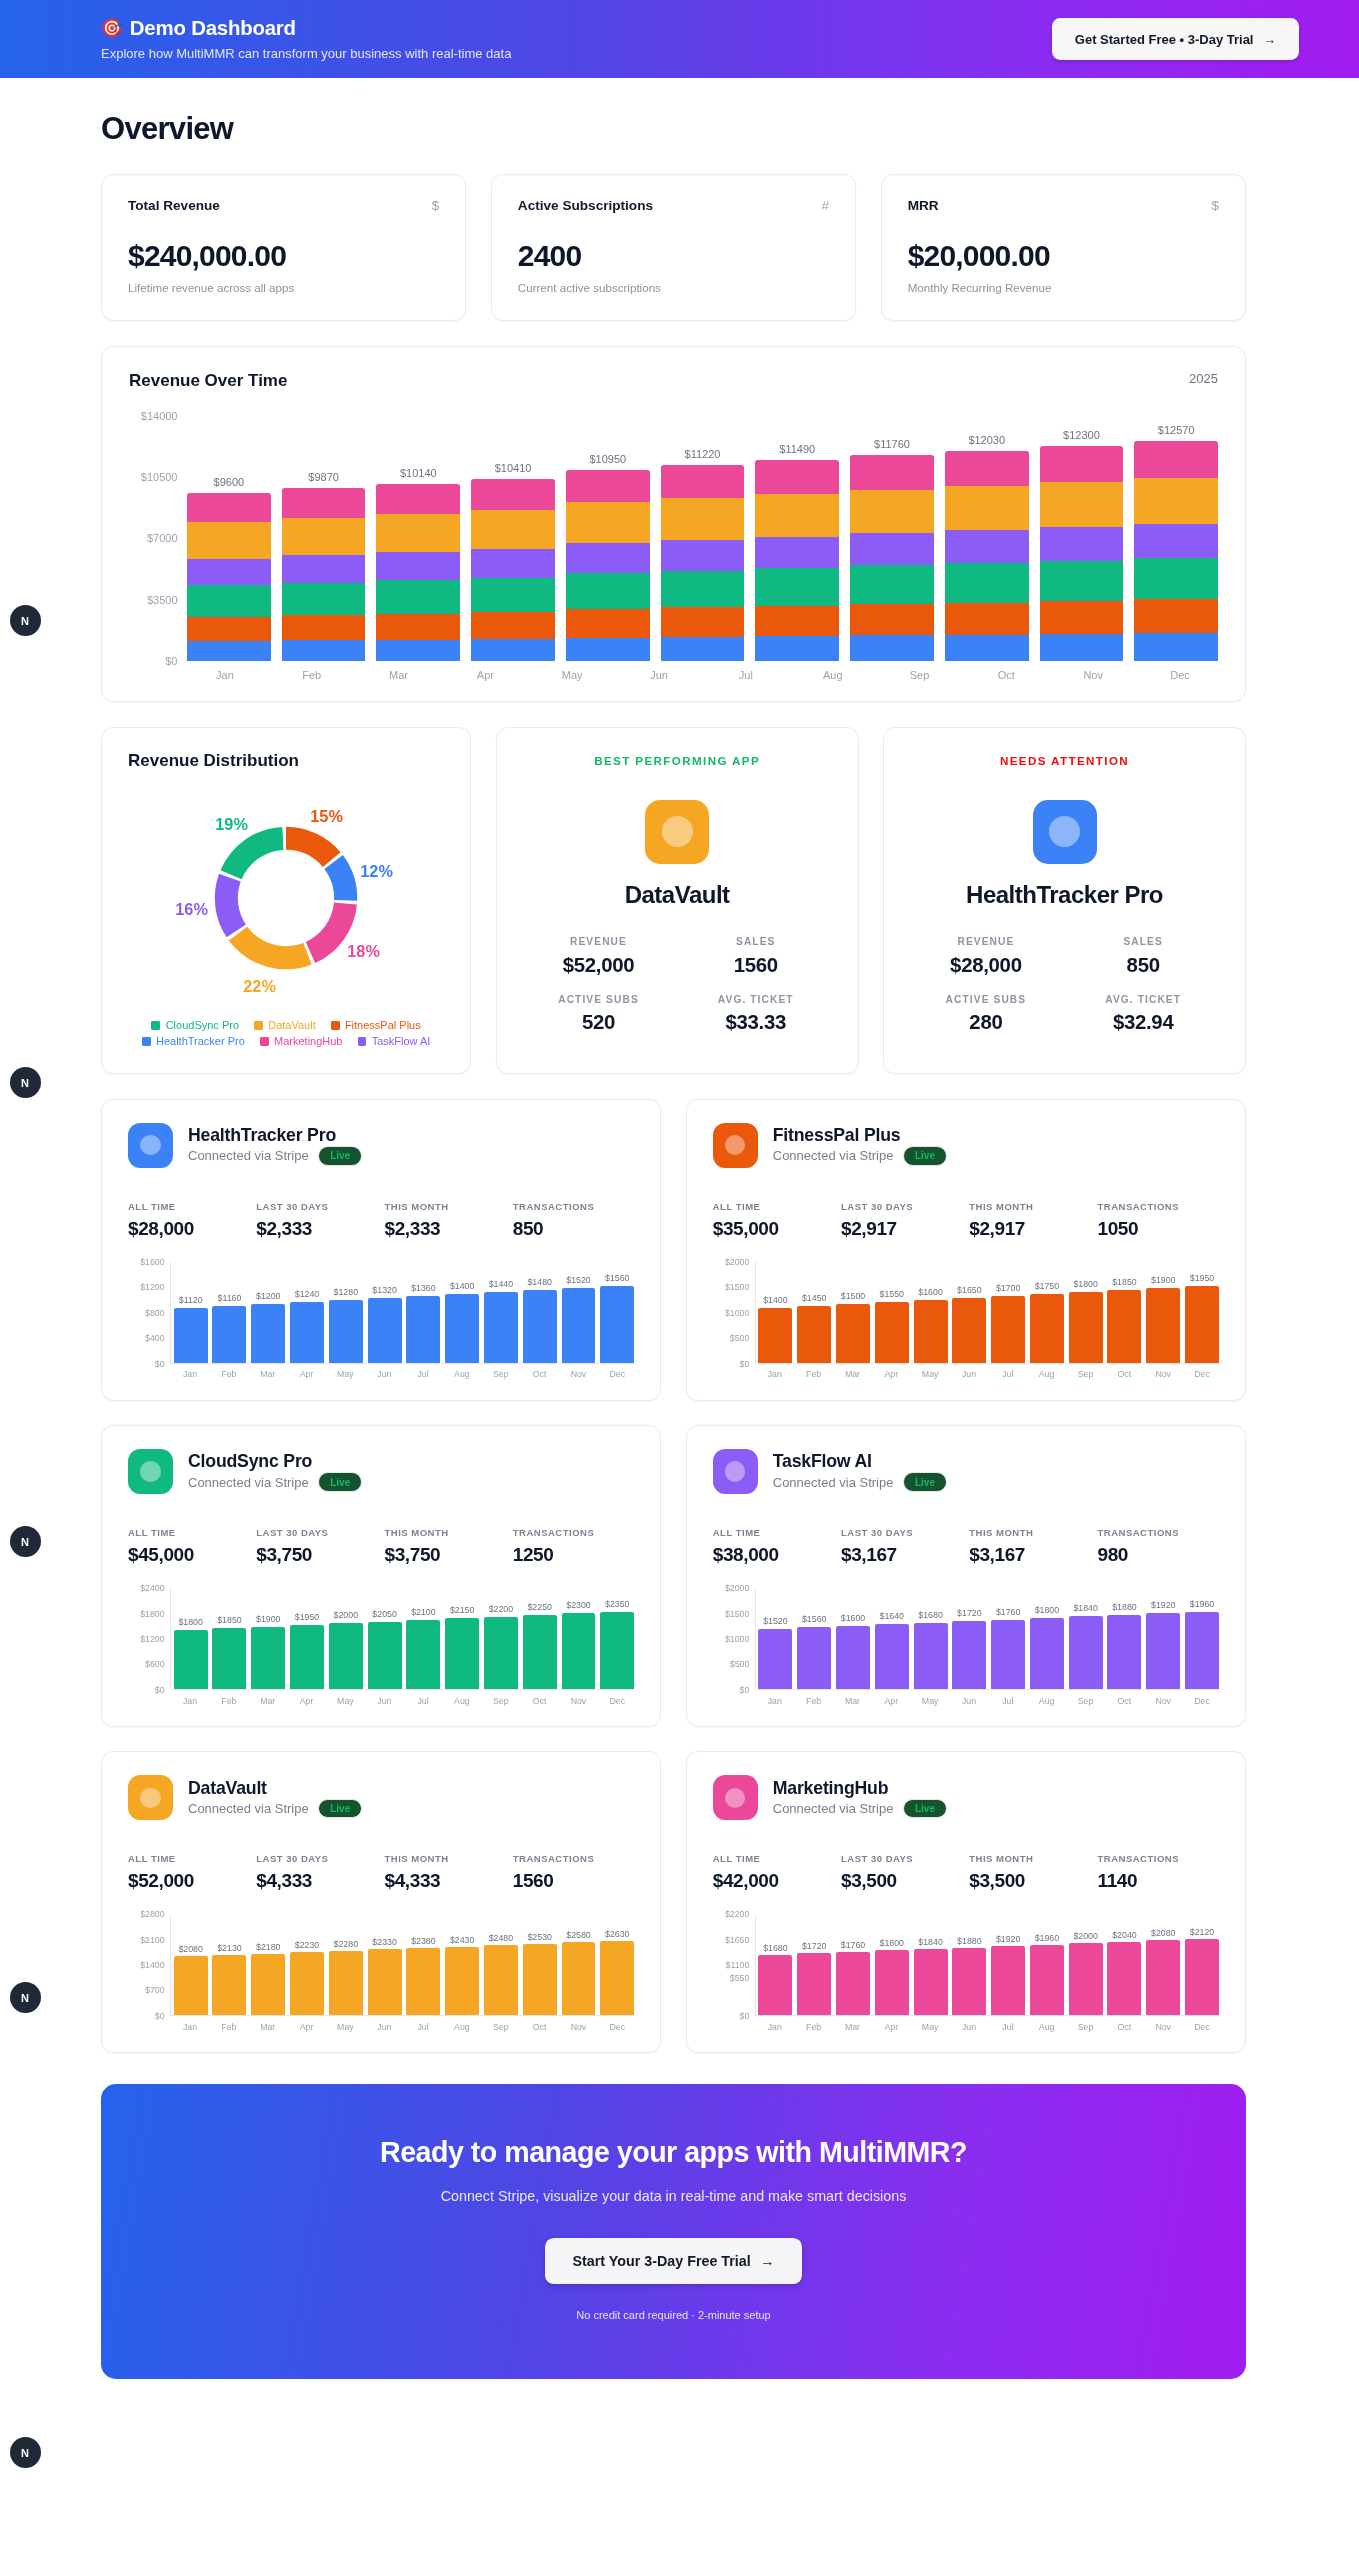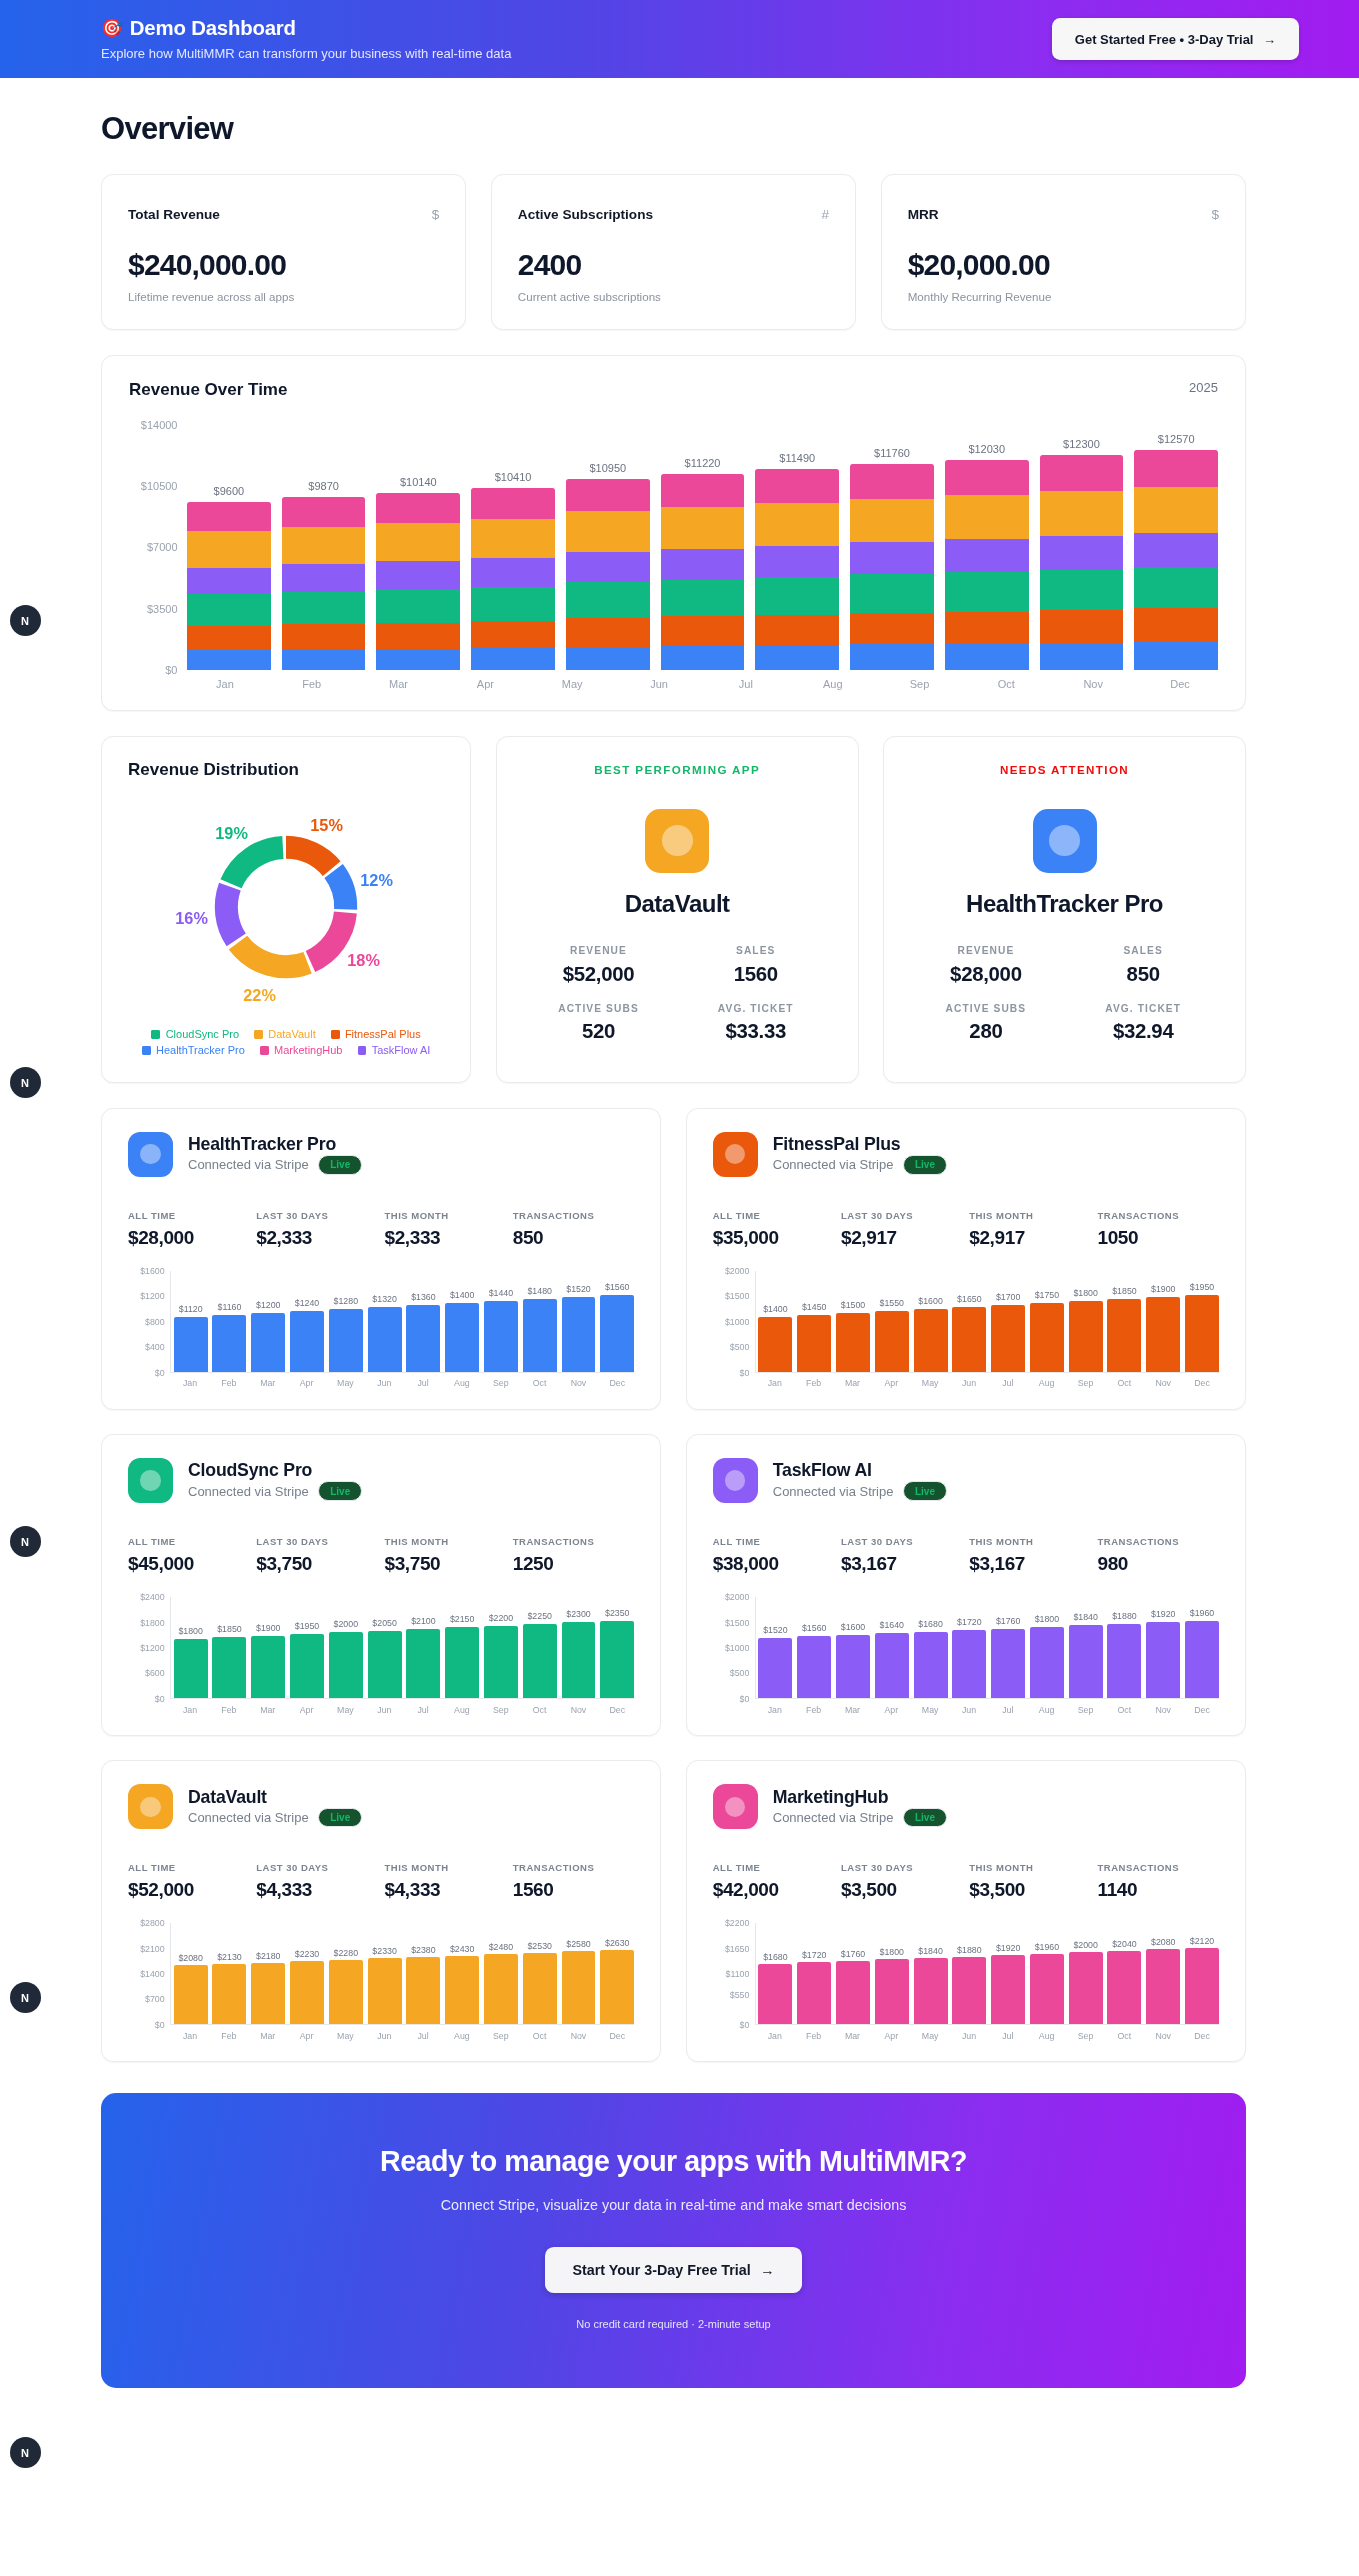--- a/index.html
+++ b/index.html
@@ -38,21 +38,21 @@
   .page-title { font-size: 31px; font-weight: 800; letter-spacing: -0.7px; margin-bottom: 27px; }
 
   .card {
     background: #fff; border: 0.7px solid #e9ecef; border-radius: 12.2px;
     box-shadow: 0 0.7px 1.4px rgba(16,24,40,.04);
   }
 
   
   .kpi-row { display: grid; grid-template-columns: repeat(3, 1fr); gap: 24.5px; }
   .kpi { padding: 23px 26px 26px 26px; min-height: 136px; }
-  .kpi-head { display: flex; justify-content: space-between; align-items: center; margin-top: 9px; }
+  .kpi-head { display: flex; justify-content: space-between; align-items: center; }
   .kpi-label { font-size: 13.6px; font-weight: 600; color: #111827; }
   .kpi-icon { font-size: 13.6px; color: #9aa3af; }
   .kpi-value { font-size: 30px; font-weight: 800; letter-spacing: -0.8px; margin-top: 26px; }
   .kpi-note { font-size: 11.6px; color: #8a93a0; margin-top: 8.2px; }
 
   
   .bigchart { margin-top: 24.5px; padding: 24.5px 27px 20.4px 27px; }
   .bc-head { display: flex; justify-content: space-between; align-items: flex-start; }
   .bc-title { font-size: 17px; font-weight: 700; }
   .bc-year { font-size: 13px; color: #6b7280; font-weight: 500; }
@@ -1004,21 +1004,21 @@
             <div class="as-v">$3,500</div>
           </div>
           <div>
             <div class="as-l">TRANSACTIONS</div>
             <div class="as-v">1140</div>
           </div>
         </div>
         <div class="mini">
           <div class="mini-y">
             <div class="mini-ytick" style="top:102px">$0</div>
-            <div class="mini-ytick" style="top:72px">$550</div>
+            <div class="mini-ytick" style="top:64px">$550</div>
             <div class="mini-ytick" style="top:51px">$1100</div>
             <div class="mini-ytick" style="top:25.5px">$1650</div>
             <div class="mini-ytick" style="top:0px">$2200</div>
           </div>
           <div class="mini-plot">
             <div class="mini-col">
               <div class="mini-val">$1680</div>
               <div class="mini-bar" style="height:60px;background:#ec4899"></div>
             </div>
             <div class="mini-col">

